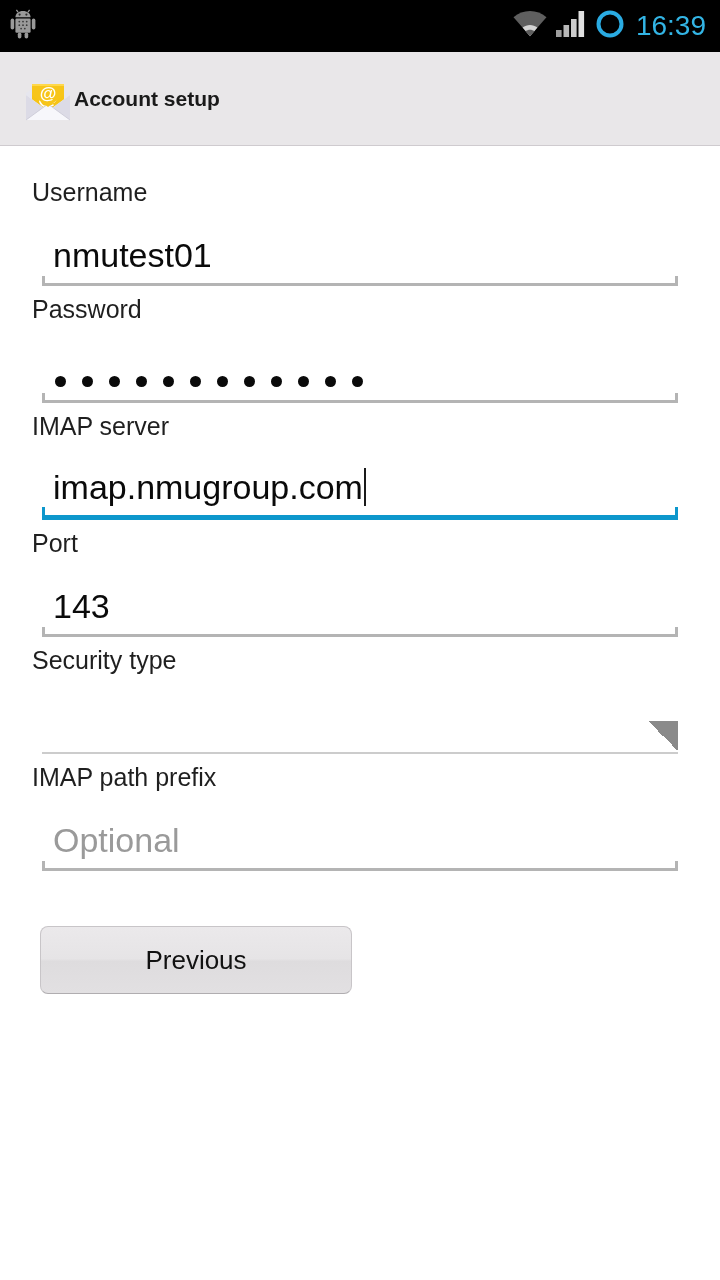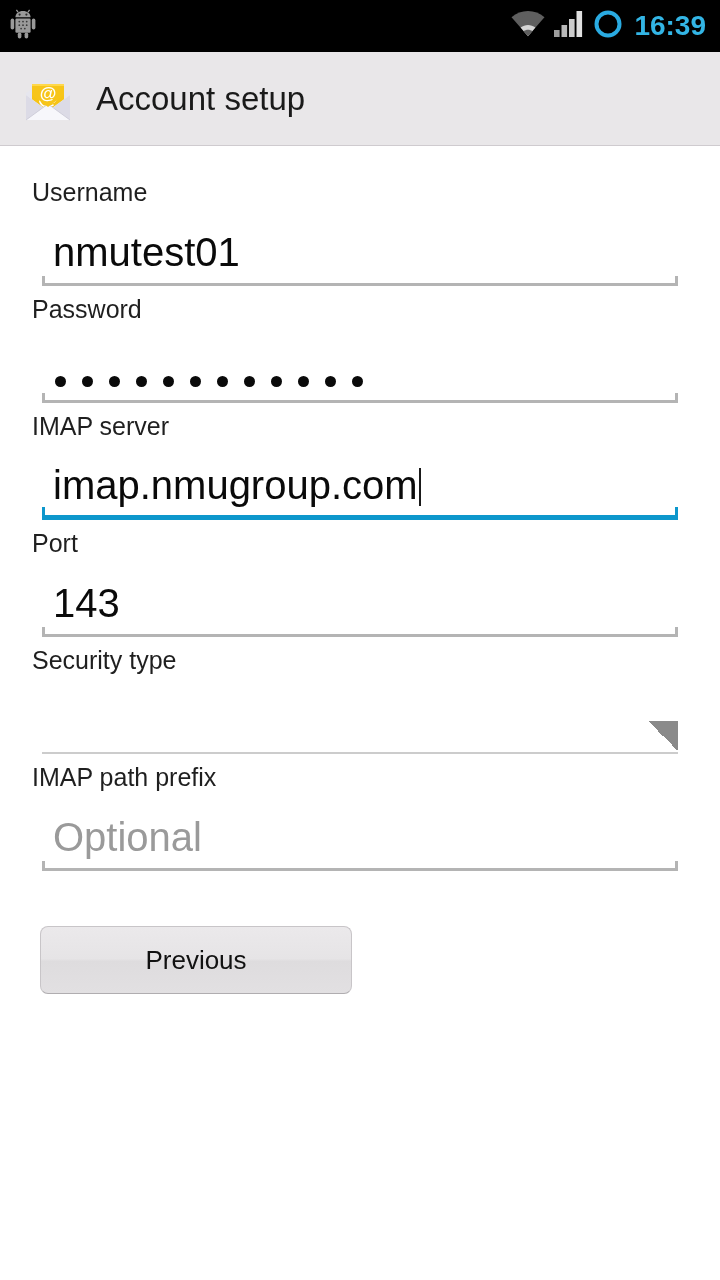--- a/index.html
+++ b/index.html
@@ -30,21 +30,21 @@
   }
   #status-left { display: flex; align-items: center; gap: 8px; }
   #status-right { display: flex; align-items: center; gap: 9px; }
   .android-robot { display: block; }
   .sb-icon { display: block; }
   #status-clock {
     color: #33b5e5;
     font-size: 28px;
     letter-spacing: 0px;
     line-height: 1;
-    font-weight: 700;
+    font-weight: 400;
     padding-left: 2px;
   }
 
   
   #action-bar {
     position: absolute;
     left: 0; top: 52px;
     width: 720px; height: 94px;
     background: #e9e7e9;
     border-bottom: 1px solid #cfcbcf;
@@ -52,24 +52,23 @@
     display: flex;
     align-items: center;
     padding-left: 22px;
   }
   #app-icon {
     width: 52px; height: 52px;
     flex: 0 0 52px;
     position: relative;
   }
   #action-bar-title {
-    font-size: 33px;
+    font-size: 21px;
     color: #1a1a1a;
-    margin-left: 22px;
-    font-weight: 400;
+    font-weight: 700;
     line-height: 1;
   }
 
   
   #content {
     position: absolute;
     left: 0; top: 147px;
     width: 720px;
     height: 1060px;
     background: #ffffff;
@@ -95,21 +94,21 @@
     left: 42px;
     top: 34px;
     width: 636px;
     height: 72px;
     box-sizing: border-box;
   }
   .field-value {
     position: absolute;
     left: 11px;
     bottom: 14px;
-    font-size: 40px;
+    font-size: 34px;
     color: #0a0a0a;
     line-height: 1;
     white-space: nowrap;
   }
   .field-value.placeholder { color: #9a9a9a; }
 
   
   .underline {
     position: absolute;
     left: 0;

